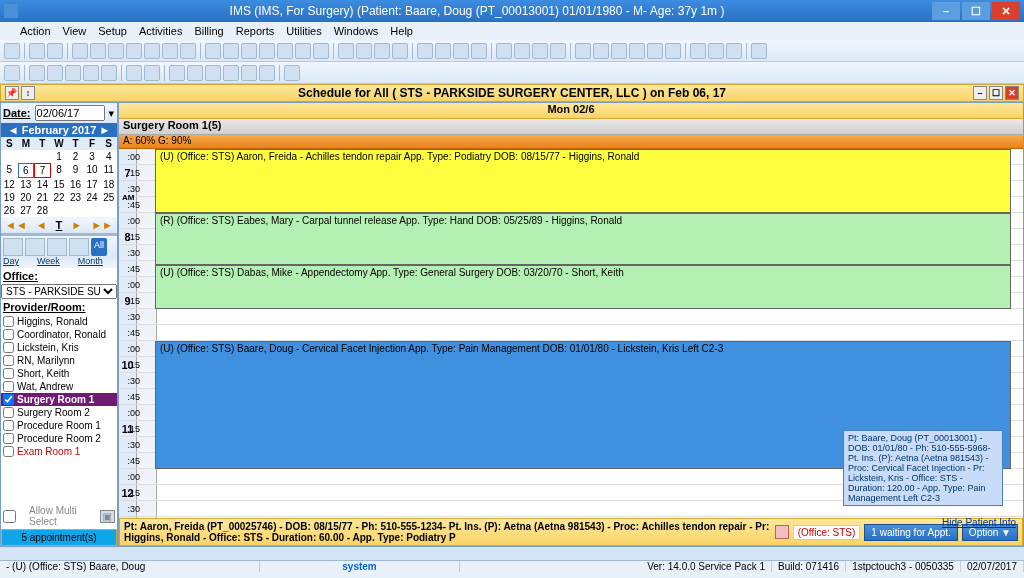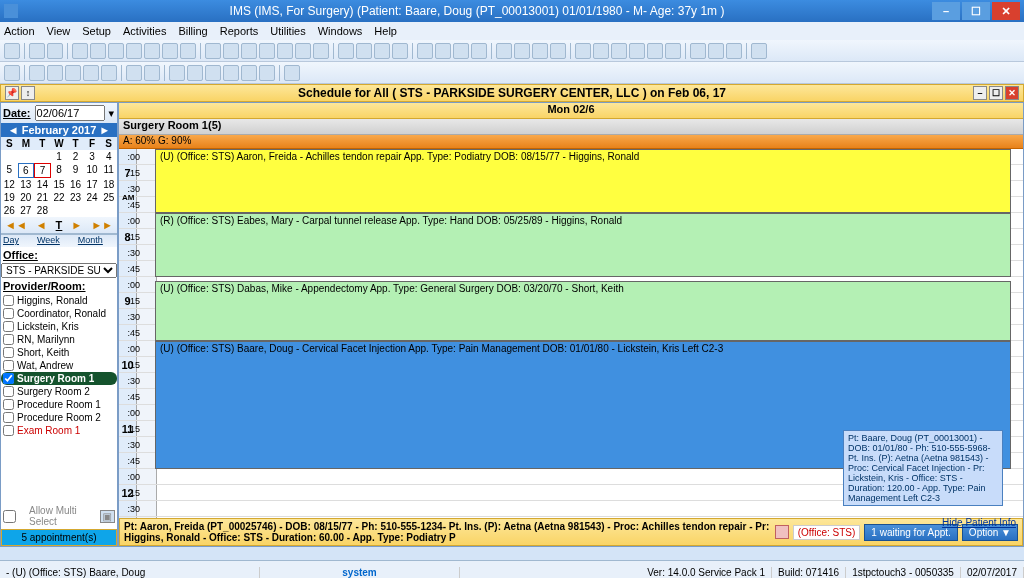--- a/index.html
+++ b/index.html
@@ -7,21 +7,21 @@
 
 
 .titlebar { height: 22px; background: linear-gradient(#3c8ce0, #2970c2); color: #fff; display: flex; align-items: center; padding: 0 4px; }
 .titlebar .icon { width: 14px; height: 14px; background: #4a90d9; margin-right: 6px; }
 .titlebar .title { flex: 1; text-align: center; font-size: 12px; }
 .titlebar .winbtns { display: flex; }
 .titlebar .winbtn { width: 28px; height: 18px; margin-left: 2px; background: #5a9ee0; display: flex; align-items: center; justify-content: center; color: #fff; font-weight: bold; }
 .titlebar .winbtn.close { background: #d9402e; }
 
 
-.menubar { height: 18px; background: #e8f0fa; display: flex; align-items: center; padding: 0 4px; gap: 12px; font-size: 11px; }
+.menubar { height: 18px; background: #e8f0fa; display: flex; align-items: center; padding: 0 20px; gap: 12px; font-size: 11px; }
 .menubar span { cursor: default; }
 
 
 .toolbar { height: 22px; background: linear-gradient(#f0f6fd, #dce8f7); border-bottom: 1px solid #b8c8dc; display: flex; align-items: center; padding: 0 4px; gap: 2px; }
 .tbtn { width: 16px; height: 16px; background: #d0e0f0; border: 1px solid #a0b8d0; border-radius: 2px; }
 .tsep { width: 1px; height: 16px; background: #a0b8d0; margin: 0 2px; }
 
 
 .sched-header { height: 18px; background: linear-gradient(#fde79a, #f9d466); border: 1px solid #d4a830; display: flex; align-items: center; justify-content: center; font-size: 12px; font-weight: bold; position: relative; }
 .sched-header .hctrl { position: absolute; display: flex; gap: 2px; }
@@ -49,21 +49,21 @@
 .viewrow { display: flex; padding: 2px 2px 0; gap: 2px; background: linear-gradient(#f0f6fd, #dce8f7); border-top: 1px solid #a0b8d0;}
 .viewrow .vbtn { width: 20px; height: 18px; background: #d0e0f0; border: 1px solid #a0b8d0; }
 .viewrow .all { background: #2970c2; color: #fff; font-size: 9px; padding: 2px 3px; border-radius: 2px; }
 .viewlabels { display: flex; font-size: 9px; padding: 0 2px 2px; gap: 18px; background: linear-gradient(#dce8f7,#f0f6fd); }
 .viewlabels span { flex: 1; text-align: center; text-decoration: underline; color: #003366;}
 .section-label { background: #fff; padding: 2px; font-weight: bold; text-decoration: underline; }
 .leftpanel select { width: 100%; font-size: 10px; }
 .provlist { flex: 1; overflow: auto; background: #fff; }
 .provlist label { display: flex; align-items: center; padding: 1px 2px; font-size: 10px; gap: 3px; }
 .provlist input[type=checkbox]{ width:11px; height:11px;}
-.provlist .sel { background: #14532d; color: #fff; font-weight: bold; border-radius: 6px; }
+.provlist .sel { background: #701a75; color: #fff; font-weight: bold; }
 .provlist .exam { color: #c00; }
 .multisel { display: flex; align-items: center; padding: 2px; gap: 13px; color: #888; font-size: 10px;}
 .apptcount { background: #0ea5e9; text-align: center; padding: 2px; font-size: 10px; border: 1px solid #d4a830; }
 
 
 .schedule { flex: 1; display: flex; flex-direction: column; border: 1px solid #7a9cc6; background: #fff; position: relative;}
 .dayheader { height: 16px; background: linear-gradient(#fde79a, #f9d466); text-align: center; font-weight: bold; border-bottom: 1px solid #d4a830; }
 .roomheader { height: 16px; background: linear-gradient(#e8e8e8, #d0d0d0); padding: 0 4px; font-weight: bold; border-bottom: 1px solid #aaa; }
 .util { height: 14px; background: linear-gradient(#f9a84a, #e8821a); color: #000; padding: 0 4px; font-size: 10px; border-bottom: 1px solid #c46400; }
 .grid { flex: 1; overflow-y: auto; position: relative; }
@@ -81,21 +81,21 @@
 
 
 .ptfooter { height: 28px; background: linear-gradient(#fde79a, #f9d466); border: 1px solid #d4a830; display: flex; align-items: center; padding: 2px 4px; font-size: 10px; }
 .ptfooter .info { flex: 1; }
 .ptfooter .office { color: #c00; background: #fff; padding: 1px 4px; border: 1px solid #ccc; margin: 0 4px; }
 .ptfooter .btns { display: flex; gap: 4px; }
 .ptfooter .btn { background: linear-gradient(#4a90d9, #2970c2); color: #fff; padding: 2px 6px; border: 1px solid #1a5090; font-size: 10px; }
 .hide-link { position: absolute; right: 6px; top: -2px; color: #003399; text-decoration: underline; font-size: 10px;}
 
 
-.statusbar { position: absolute; bottom: 0; left: 0; right: 0; height: 18px; background: #e8f0fa; border-top: 1px solid #a0b8d0; display: flex; align-items: flex-end; font-size: 10px; }
+.statusbar { position: absolute; bottom: 0; left: 0; right: 0; height: 18px; background: #e8f0fa; border-top: 1px solid #a0b8d0; display: flex; align-items: flex-start; font-size: 10px; }
 .statusbar .cell { border-right: 1px solid #ccc; padding: 0 6px; }
 .statusbar .sys { color: #0066cc; font-weight: bold; }
 </style>
 </head>
 <body>
 
 <div class="titlebar">
   <div class="icon"></div>
   <div class="title">IMS (IMS, For Surgery)    (Patient: Baare, Doug  (PT_00013001) 01/01/1980 - M- Age: 37y 1m )</div>
   <div class="winbtns">
@@ -261,20 +261,27 @@
         <div class="day other"></div>
       </div>
     <div class="cal-nav">
       <span>◄◄</span>
       <span>◄</span>
       <span style="color:#000;text-decoration:underline">T</span>
       <span>►</span>
       <span>►►</span>
     </div>
     <hr style="border:1px solid #a0b8d0">
+    <div class="viewrow">
+      <div class="vbtn"></div>
+      <div class="vbtn"></div>
+      <div class="vbtn"></div>
+      <div class="vbtn"></div>
+      <div class="all">All</div>
+    </div>
     <div class="viewlabels" id="viewlabels">
         <span>Day</span>
         <span>Week</span>
         <span>Month</span>
         <span>Cal.</span>
       </div>
     <div class="section-label">Office:</div>
     <select><option>STS - PARKSIDE SURGE</option></select>
     <div class="section-label">Provider/Room:</div>
     <div class="provlist" id="provlist">
@@ -452,22 +459,22 @@
             <div class="mincell">:30</div>
             <div class="slot"></div>
           </div>
           <div class="gridrow">
             <div class="hourcell"></div>
             <div class="mincell">:45</div>
             <div class="slot"></div>
           </div>
           <div style="position: absolute; left: 3px; top: 44px; font-size: 8px; font-weight: bold;">AM</div>
           <div class="appt yellow" style="top: 0px; height: 64px;">(U) (Office: STS) Aaron, Freida - Achilles tendon repair App. Type: Podiatry DOB: 08/15/77 - Higgins, Ronald</div>
-          <div class="appt green" style="top: 64px; height: 64px;">(R) (Office: STS) Eabes, Mary - Carpal tunnel release App. Type: Hand DOB: 05/25/89 - Higgins, Ronald</div>
-          <div class="appt green" style="top: 132px; height: 60px;">(U) (Office: STS) Dabas, Mike - Appendectomy App. Type: General Surgery DOB: 03/20/70 - Short, Keith</div>
+          <div class="appt green" style="top: 64px; height: 52px;">(R) (Office: STS) Eabes, Mary - Carpal tunnel release App. Type: Hand DOB: 05/25/89 - Higgins, Ronald</div>
+          <div class="appt green" style="top: 116px; height: 44px;">(U) (Office: STS) Dabas, Mike - Appendectomy App. Type: General Surgery DOB: 03/20/70 - Short, Keith</div>
           <div class="appt blue" style="top: 192px; height: 128px;">(U) (Office: STS) Baare, Doug - Cervical Facet Injection App. Type: Pain Management DOB: 01/01/80 - Lickstein, Kris  Left   C2-3</div>
         </div>
       </div>
     <div class="tooltip">Pt: Baare, Doug  (PT_00013001) - DOB: 01/01/80 - Ph: 510-555-5968- Pt. Ins. (P): Aetna (Aetna 981543)  - Proc: Cervical Facet Injection - Pr: Lickstein, Kris - Office: STS  - Duration: 120.00 - App. Type: Pain Management  Left   C2-3</div>
     <div class="ptfooter" style="position:relative">
       <span class="hide-link">Hide Patient Info</span>
       <div class="info"><b>Pt: Aaron, Freida  (PT_00025746) - DOB: 08/15/77 - Ph: 510-555-1234- Pt. Ins. (P): Aetna (Aetna 981543)  - Proc: Achilles tendon repair - Pr: Higgins, Ronald - Office: STS  - Duration: 60.00 - App. Type: Podiatry P</b></div>
       <span style="width:14px;height:14px;background:#f0c0c0;border:1px solid #c06060"></span>
       <span class="office">(Office: STS)</span>
       <div class="btns">

